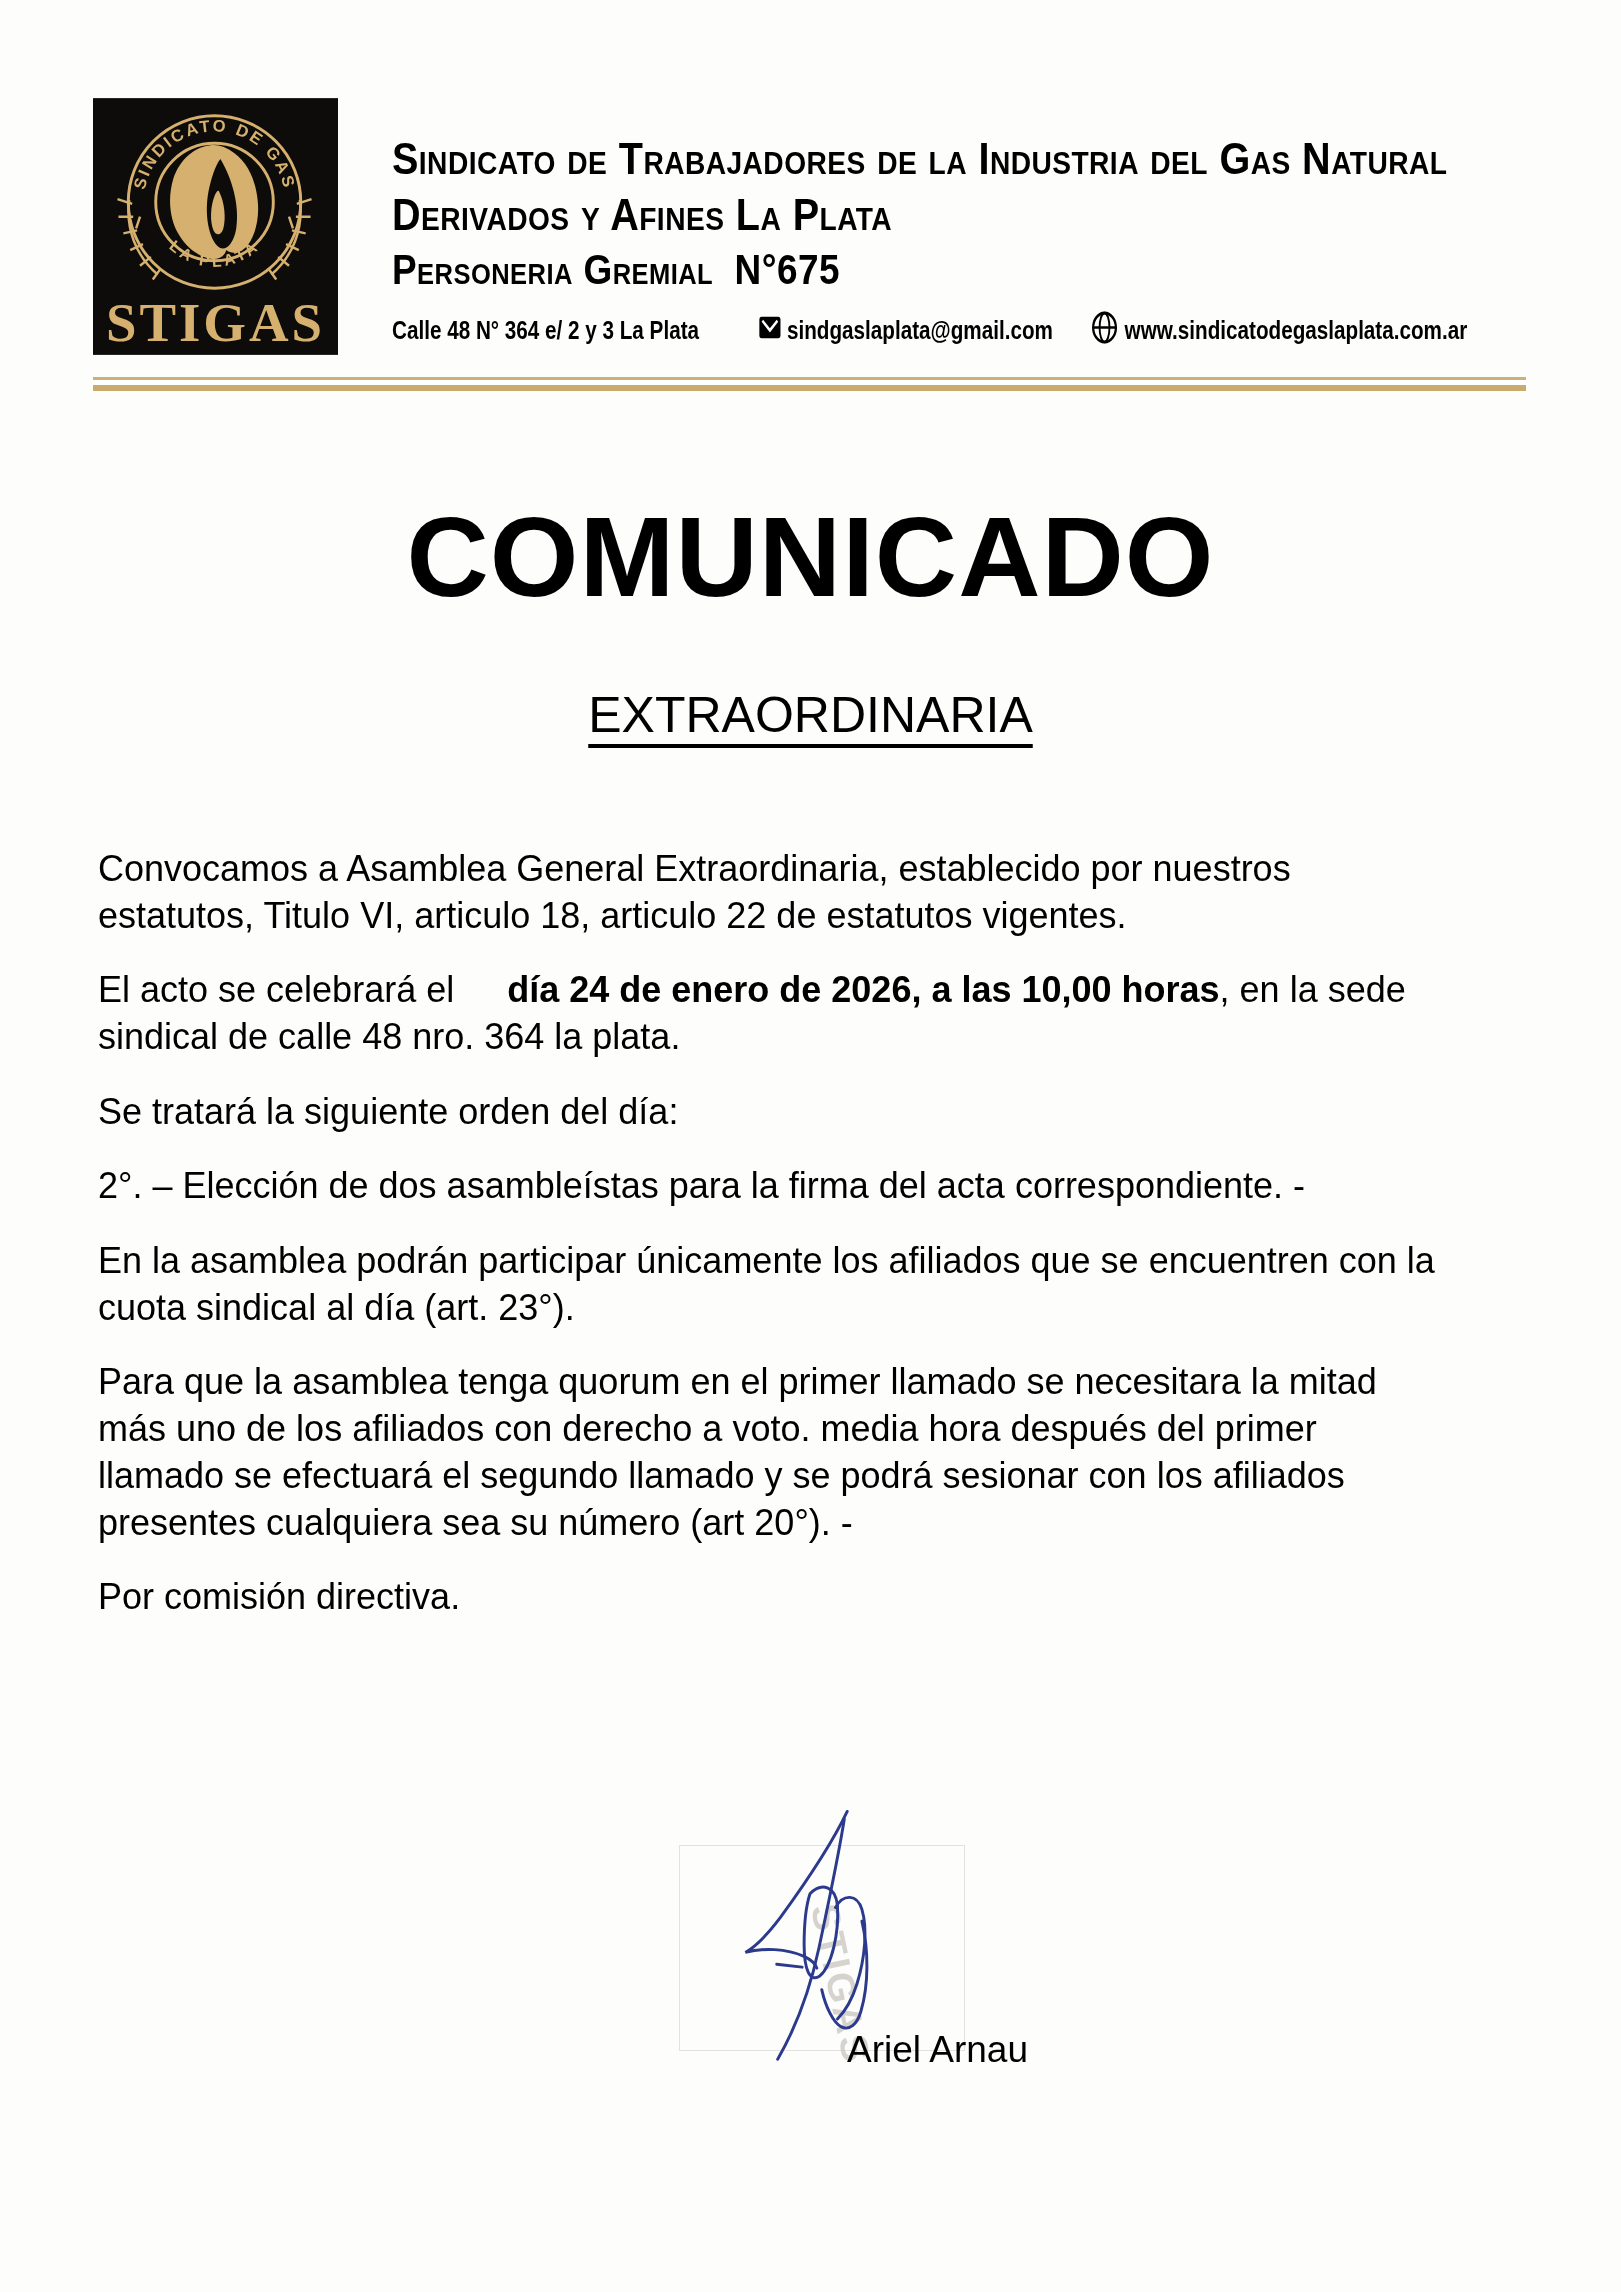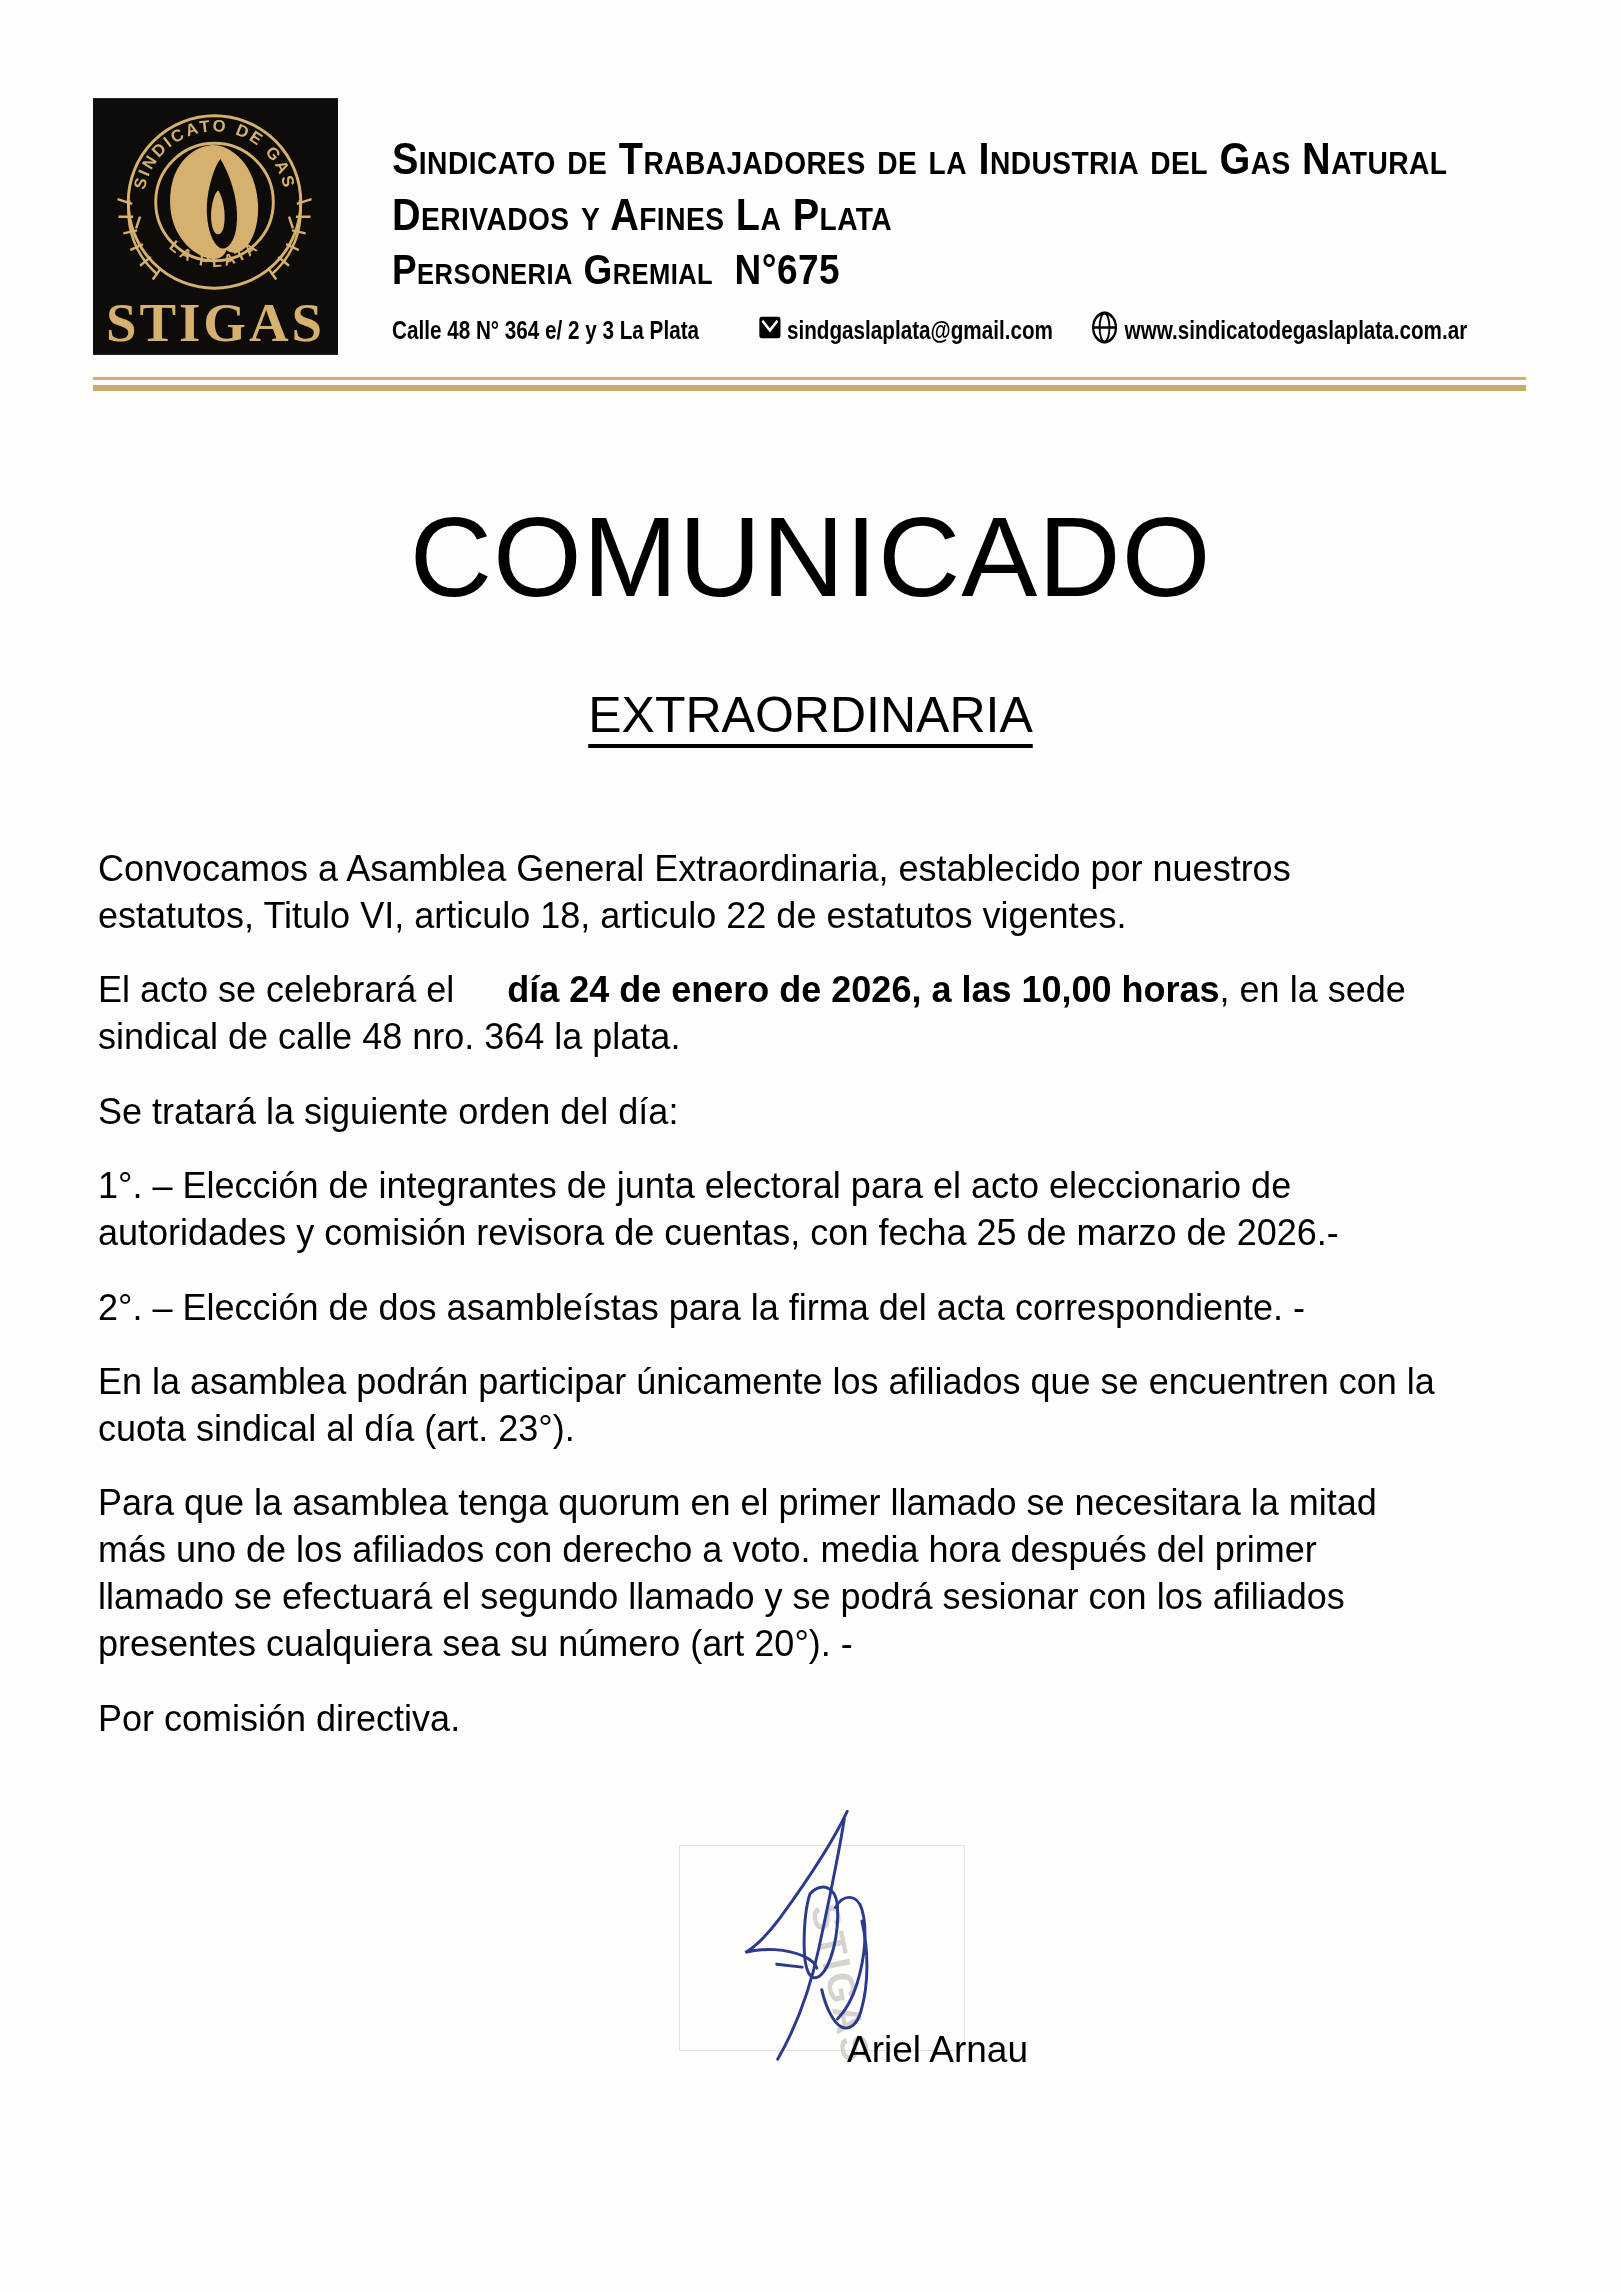--- a/index.html
+++ b/index.html
@@ -21,21 +21,21 @@
   .contact-row .addr{margin-right:76px;}
   .contact-row .ico{flex:0 0 auto;display:inline-block;}
   .contact-row .email{margin-left:7.8px;margin-right:49px;}
   .contact-row .url{margin-left:7.8px;}
   
   .rule{position:absolute;left:93px;top:377px;width:1433px;height:4.9px;
     border-top:3.9px solid #cdb173;border-bottom:6.9px solid #c9ac6b;background:#fff;}
   
   .date-line{position:absolute;top:410px;right:95px;font-size:36px;line-height:45px;}
   .doc-title{position:absolute;top:488px;left:0;width:100%;text-align:center;
-    font-size:114px;line-height:137px;font-weight:400;letter-spacing:1px;}
+    font-size:114px;line-height:137px;font-weight:700;letter-spacing:1px;}
   .subtitle{position:absolute;top:674px;left:0;width:100%;text-align:center;
     font-size:50px;line-height:83px;font-weight:400;}
   .subtitle .u{text-decoration:underline;text-decoration-thickness:3.9px;text-underline-offset:11.8px;}
   
   .body-block{position:absolute;left:98px;top:845px;width:1433px;}
   .para{white-space:pre-line;font-size:36px;line-height:47px;margin:0 0 27.4px 0;}
   .para .b{font-weight:700;margin-left:43px;}
   .para.center{text-align:left;margin-top:7.8px;}
   
   .sig-zone{position:absolute;left:0;top:1784px;width:1621px;height:412px;}
@@ -119,22 +119,20 @@
   <div class="subtitle">
     <div><span class="u">EXTRAORDINARIA</span></div>
   </div>
 
   <div class="body-block">
     <div class="para"><span>Convocamos a Asamblea General Extraordinaria, establecido por nuestros
 estatutos, Titulo VI, articulo 18, articulo 22 de estatutos vigentes.</span></div>
     <div class="para"><span>El acto se celebrará el </span><span class="b">día 24 de enero de 2026, a las 10,00 horas</span><span>, en la sede
 sindical de calle 48 nro. 364 la plata.</span></div>
     <div class="para"><span>Se tratará la siguiente orden del día:</span></div>
-    <div class="para"><span>1°. – Elección de integrantes de junta electoral para el acto eleccionario de
-autoridades y comisión revisora de cuentas, con fecha 25 de marzo de 2026.-</span></div>
     <div class="para"><span>2°. – Elección de dos asambleístas para la firma del acta correspondiente. -</span></div>
     <div class="para"><span>En la asamblea podrán participar únicamente los afiliados que se encuentren con la
 cuota sindical al día (art. 23°).</span></div>
     <div class="para"><span>Para que la asamblea tenga quorum en el primer llamado se necesitara la mitad
 más uno de los afiliados con derecho a voto. media hora después del primer
 llamado se efectuará el segundo llamado y se podrá sesionar con los afiliados
 presentes cualquiera sea su número (art 20°). -</span></div>
     <div class="para center"><span>Por comisión directiva.</span></div>
   </div>
 

